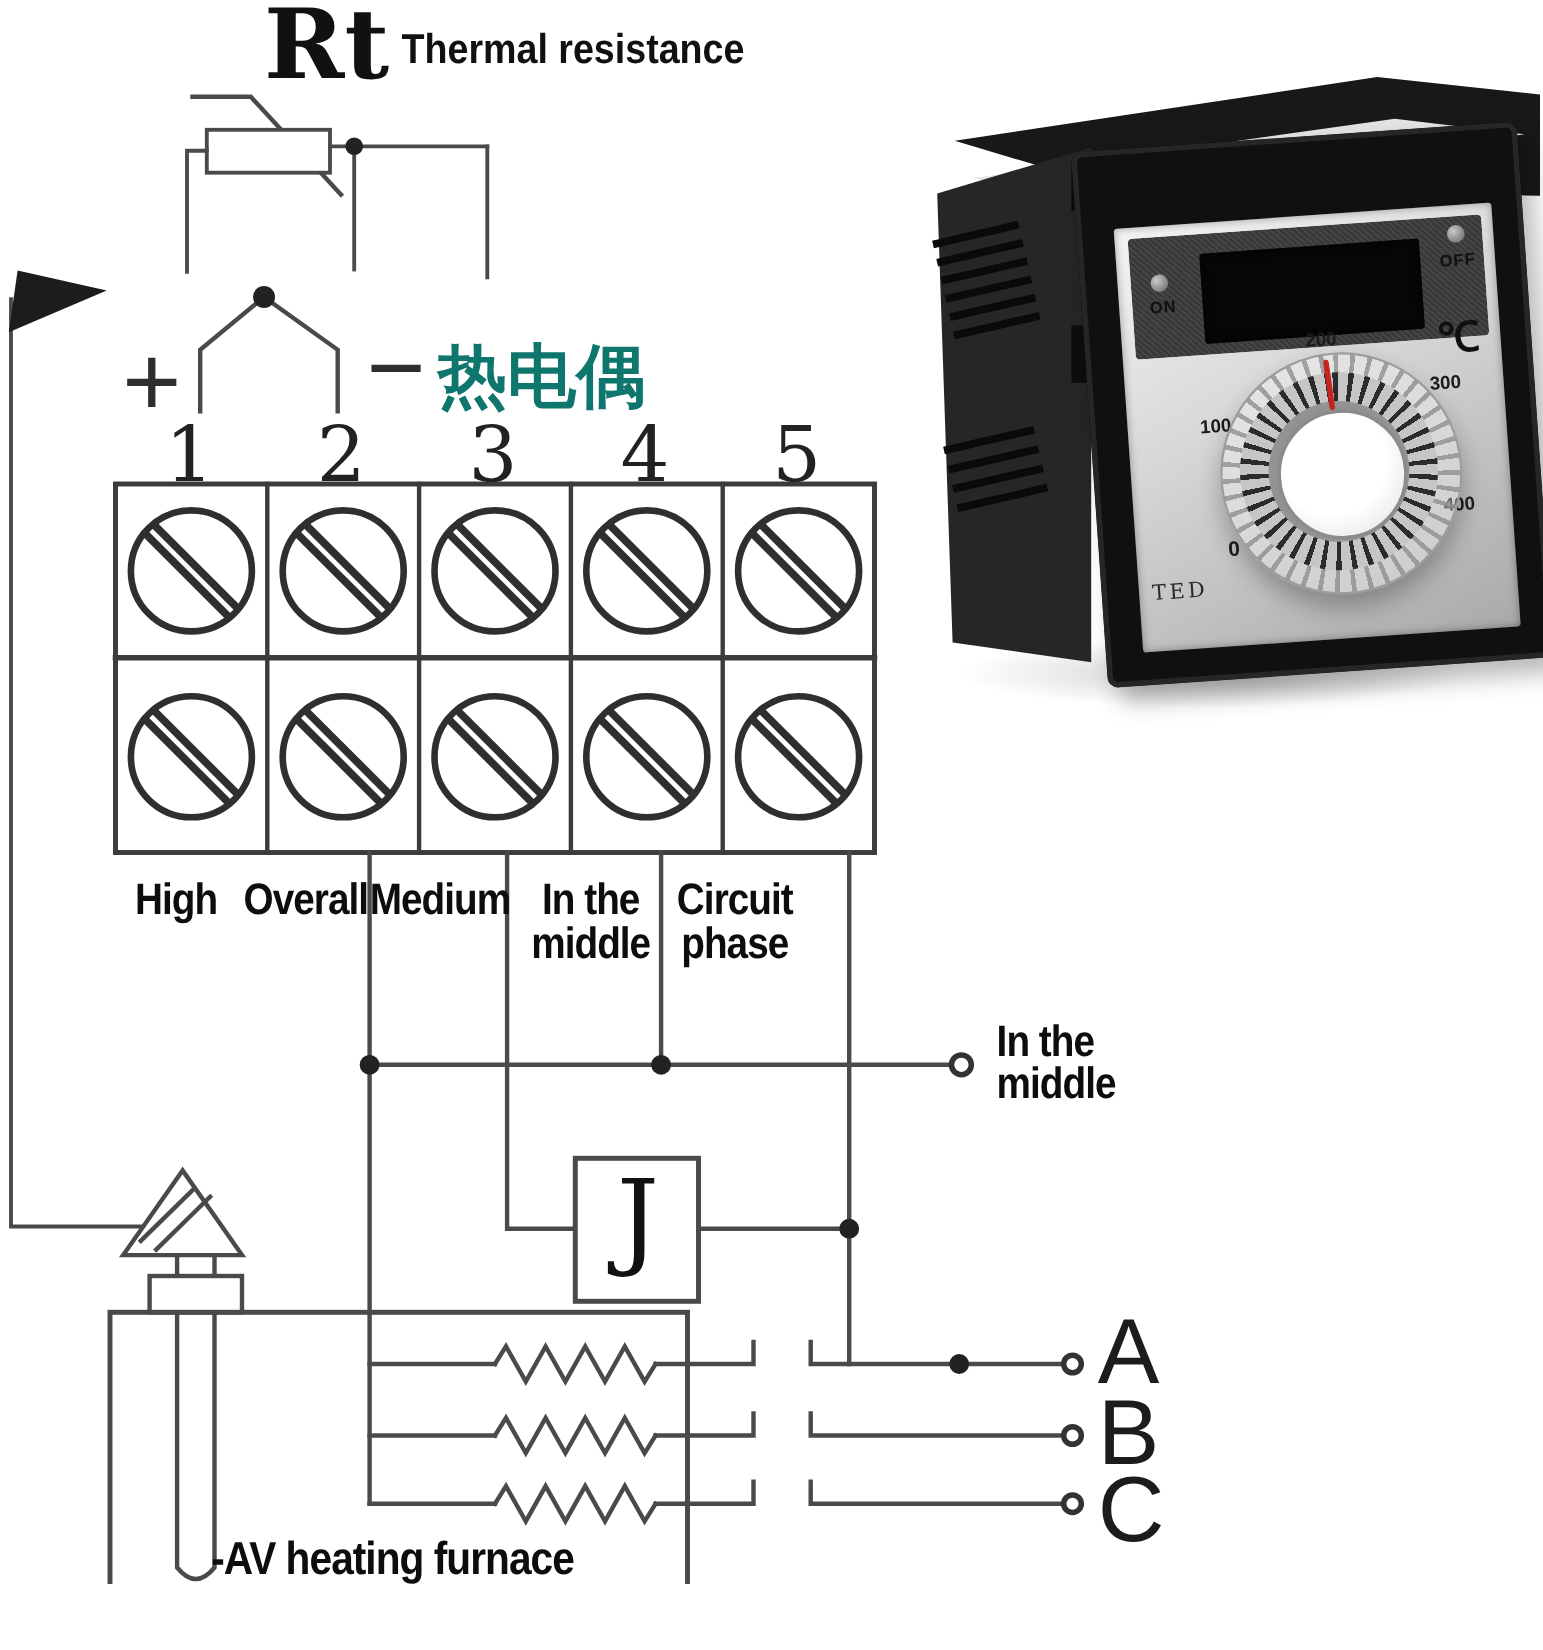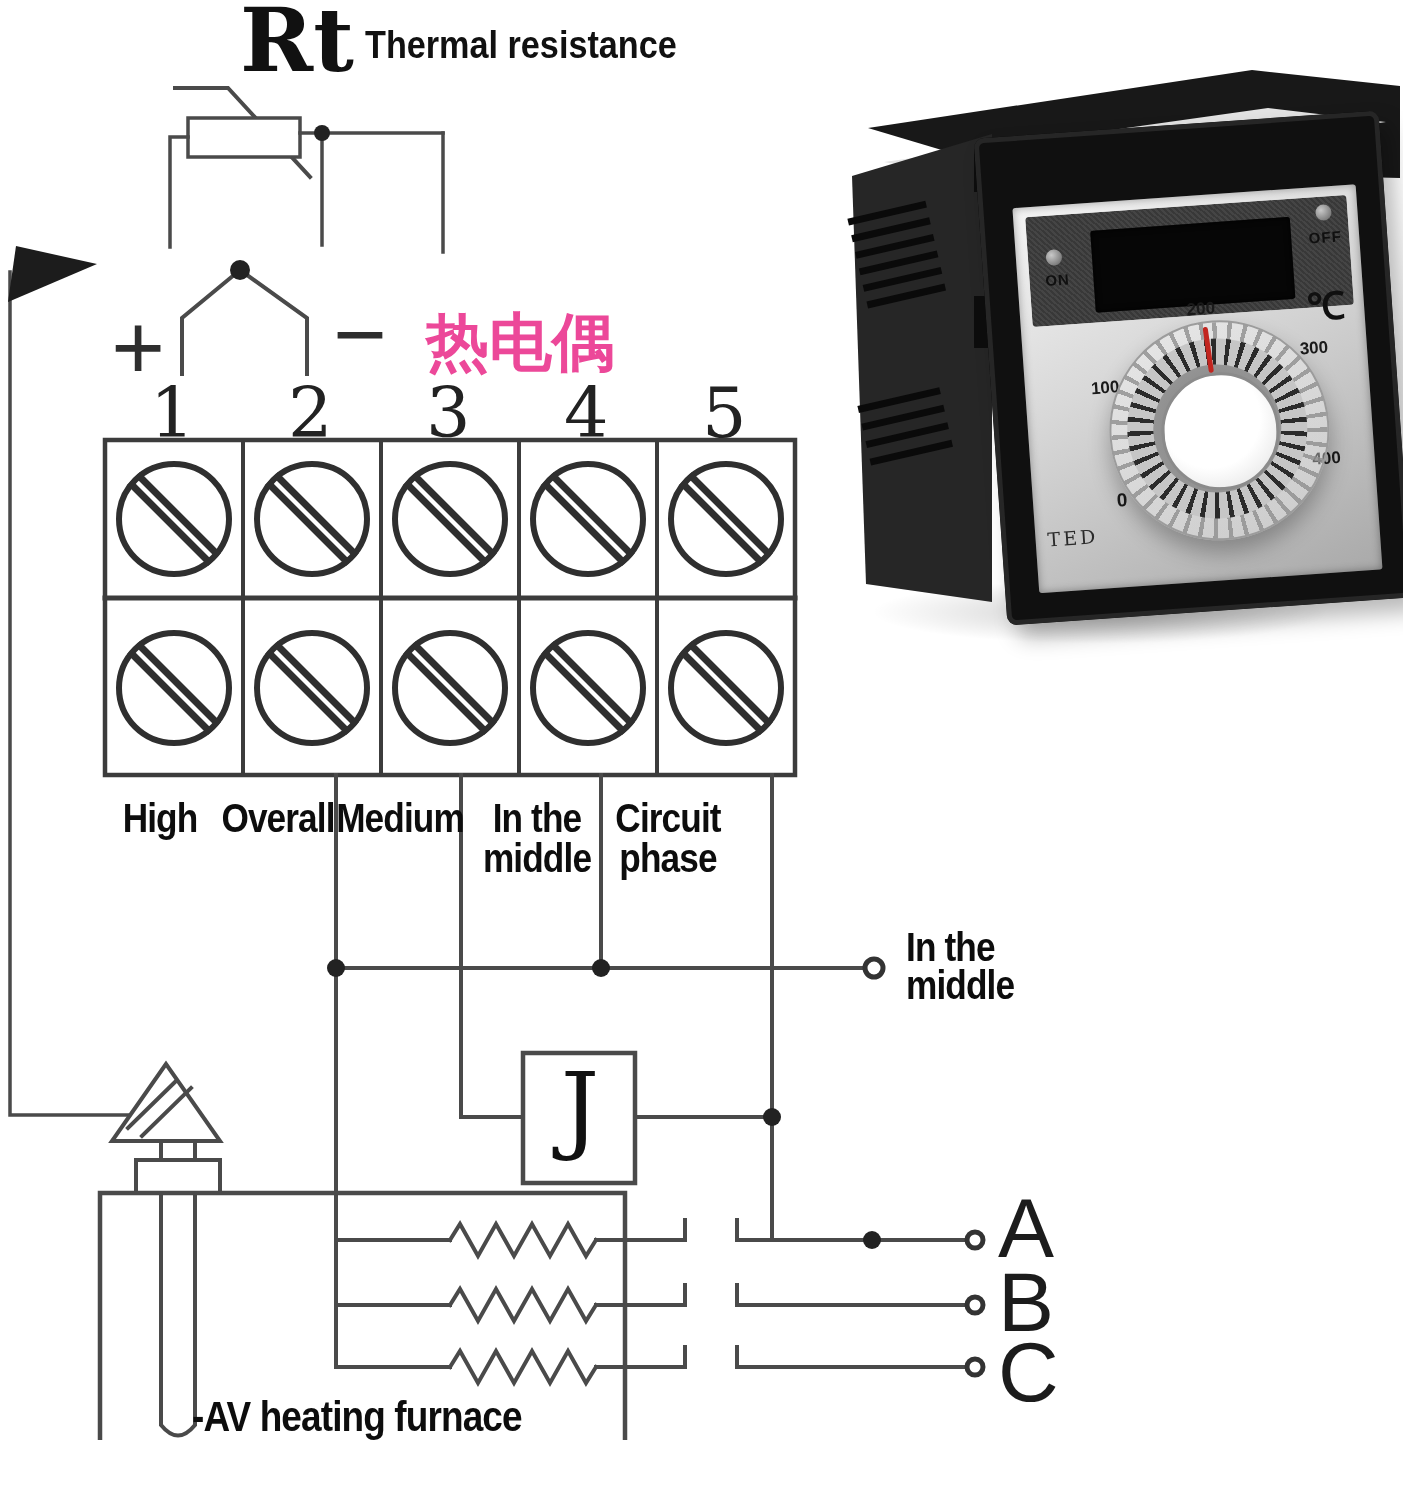--- a/index.html
+++ b/index.html
@@ -174,21 +174,21 @@
         <circle cx="975" cy="1367" r="8" fill="#ffffff" stroke="#333" stroke-width="5"></circle>
       </g>
     </g>
   </svg>
 
   <div class="txt serif" style="left:240px;top:-12px;font-size:88px;font-weight:600;">Rt</div>
   <div class="txt" style="left:365px;top:24px;font-size:38px;font-weight:700;transform:scaleX(.9);transform-origin:left top;">Thermal resistance</div>
 
   <div class="txt" style="left:100px;top:295px;width:76px;text-align:center;font-size:92px;font-weight:500;color:#2e2e2e;">+</div>
   <div class="txt" style="left:318px;top:282px;width:84px;text-align:center;font-size:92px;font-weight:500;color:#2e2e2e;">−</div>
-  <div class="txt" style="left:398px;top:300px;font-size:63px;font-weight:600;color:#ec4899;margin-left:28px;">热电偶</div>
+  <div class="txt" style="left:398px;top:300px;font-size:63px;font-weight:600;color:#0f766e;">热电偶</div>
 
   <div class="txt serif num" style="left:150px;top:372px;">1</div>
   <div class="txt serif num" style="left:288px;top:372px;">2</div>
   <div class="txt serif num" style="left:426px;top:372px;">3</div>
   <div class="txt serif num" style="left:564px;top:372px;">4</div>
   <div class="txt serif num" style="left:702px;top:372px;">5</div>
 
   <div class="txt blk-label" style="left:100px;top:798px;width:120px;">High</div>
   <div class="txt blk-label" style="left:208px;top:798px;width:140px;">Overall</div>
   <div class="txt blk-label" style="left:325px;top:798px;width:150px;">Medium</div>

